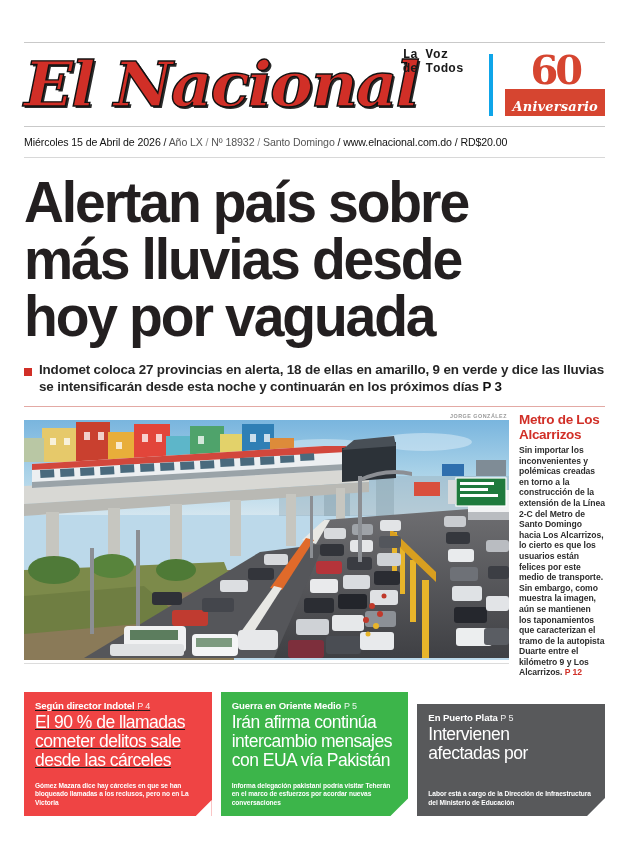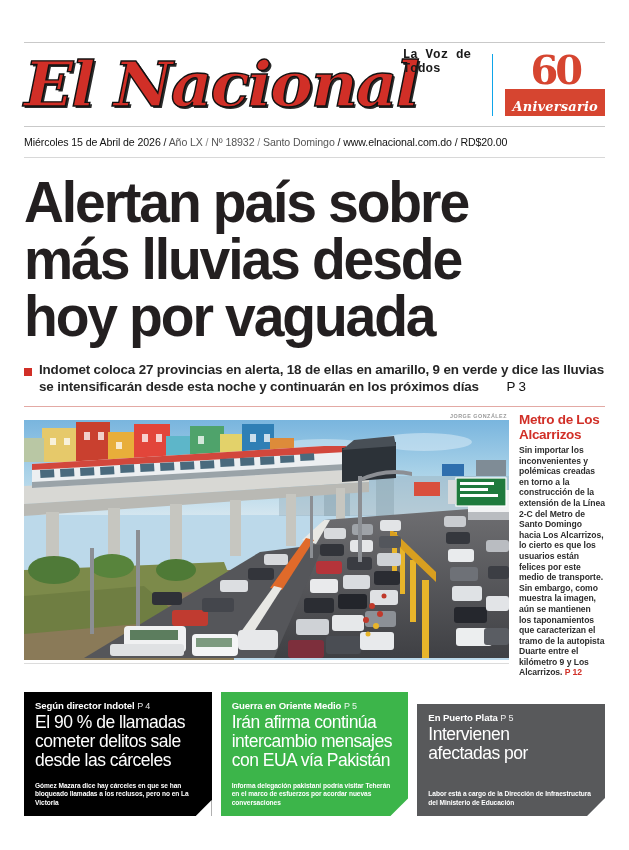--- a/index.html
+++ b/index.html
@@ -30,21 +30,21 @@
     transform-origin:left bottom;
   }
   .slogan{
     position:absolute;right:10px;top:-2px;
     font-size:12.5px;font-weight:700;color:#1a1a1a;
     letter-spacing:.1px;
     font-family:Liberation Mono, monospace;
   }
   .slogan-holder{position:relative;flex:1 1 auto;height:66px;}
   .anniv{
-    flex:0 0 auto;border-left:1px solid #0ea5e9;
+    flex:0 0 auto;border-left:4px solid #0ea5e9;
     padding-left:12px;margin-left:10px;height:62px;
     display:flex;flex-direction:column;justify-content:flex-end;align-items:center;
   }
   .anniv-num{
     font-family:"DejaVu Serif", serif;
     font-weight:700;font-size:40px;line-height:32px;
     color:#d64530;letter-spacing:-3px;
   }
   .anniv-label{
     background:#d64530;color:#fff;
@@ -81,21 +81,21 @@
   .deck{
     margin:17px 24px 0;display:flex;gap:7px;align-items:flex-start;
   }
   .deck-bullet{
     width:8px;height:8px;background:#d12f27;flex:0 0 auto;margin-top:6px;
   }
   .deck-text{
     font-size:13.4px;line-height:16.5px;font-weight:600;color:#262626;
     letter-spacing:-.15px;
   }
-  .deck-text .pg{color:#111;font-weight:400;margin-left:24px;}
+  .deck-text .pg{color:#111;font-weight:700;}
 
   .rule-under-deck{border-top:1px solid #e3a9a4;margin:11px 24px 0;}
 
   
   .mid{margin:6px 24px 0;display:flex;gap:9px;align-items:flex-start;}
   .photo-col{flex:0 0 485px;position:relative;}
   .credit{
     text-align:right;font-size:5.4px;letter-spacing:.5px;color:#9a9a9a;
     margin:0 2px 1px 0;font-weight:700;
   }
@@ -405,21 +405,21 @@
         <div>Alcarrizos</div>
       </div>
       <div class="side-body">
         <span>Sin importar los inconvenientes y polémicas creadas en torno a la construcción de la extensión de la Línea 2-C del Metro de Santo Domingo hacia Los Alcarrizos, lo cierto es que los usuarios están felices por este medio de transporte. Sin embargo, como muestra la imagen, aún se mantienen los taponamientos que caracterizan el tramo de la autopista Duarte entre el kilómetro 9 y Los Alcarrizos. </span><span class="pg" style="color: rgb(209, 47, 39);">P 12</span>
       </div>
     </div>
   </div>
 
   <div class="boxes">
 
-    <div class="box orange" style="background: #000000;">
+    <div class="box orange" style="background: #ef4444; text-decoration: underline;">
       <div class="box-inner">
         <div class="kicker">
           <span>Según director Indotel</span>
           <span class="pg">P 4</span>
         </div>
         <div class="btitle">
           <div>El 90 % de llamadas</div>
           <div>cometer delitos sale</div>
           <div>desde las cárceles</div>
         </div>

